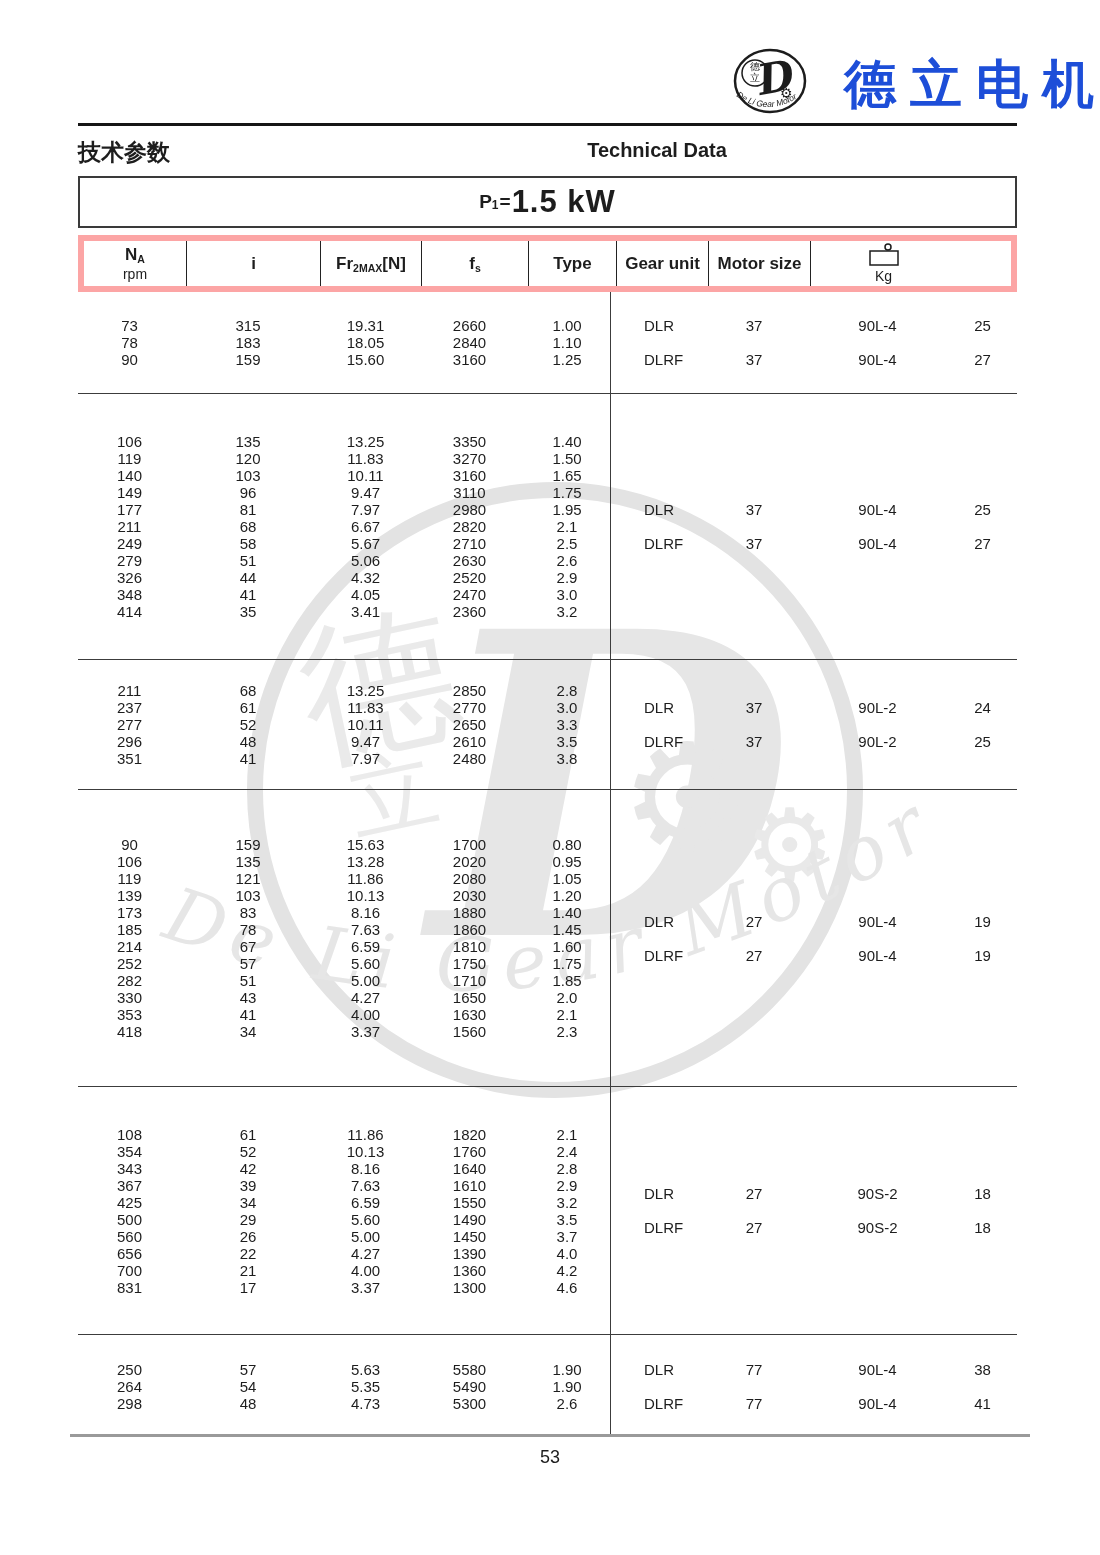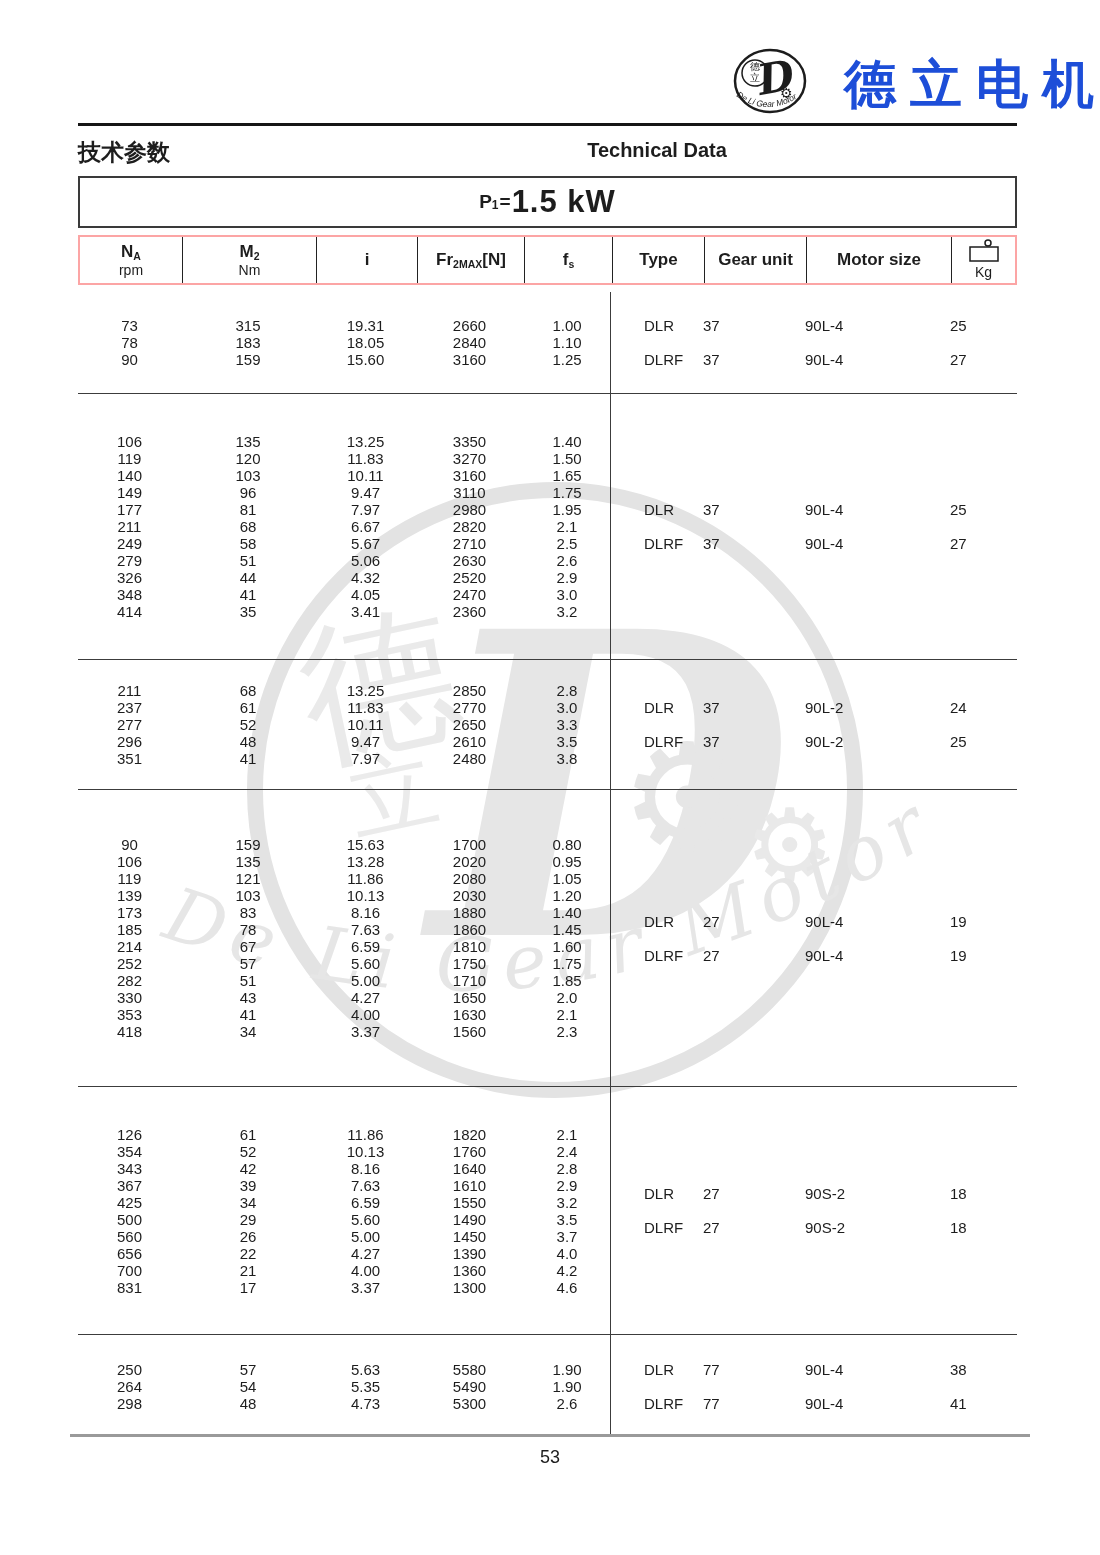--- a/index.html
+++ b/index.html
@@ -23,40 +23,40 @@
             font-size:20px;font-weight:bold;white-space:nowrap;}
 
   .power-box{top:176px;left:78px;width:939px;height:52px;border:2px solid #3a3a3a;
              box-sizing:border-box;display:flex;align-items:center;justify-content:center;}
   .p-sym{font-size:19px;font-weight:bold;}
   .p-sub{font-size:12px;font-weight:bold;position:relative;bottom:-3px;}
   .p-eq{font-size:19px;font-weight:bold;margin:0 1px 0 1px;}
   .p-val{font-size:31px;font-weight:bold;letter-spacing:1px;}
 
   
-  .thead{top:235px;left:78px;width:939px;height:50px;border:2px solid #fca5a5;box-sizing:border-box;
+  .thead{top:235px;left:78px;width:939px;height:57px;border:6px solid #fca5a5;box-sizing:border-box;
          display:grid;grid-template-columns:103px 134px 101px 107px 88px 92px 102px 145px auto;}
   .th{display:flex;flex-direction:column;align-items:center;justify-content:center;
       border-right:1.5px solid #222;box-sizing:border-box;line-height:1.15;}
   .th:last-child{border-right:none;}
   .th-main{font-size:17px;font-weight:bold;}
   .th-sub{font-size:10.5px;font-weight:bold;position:relative;bottom:-3px;}
   .th-unit{font-size:14px;font-weight:normal;margin-top:1px;}
 
   
   .tbody{top:292px;left:78px;width:939px;}
   .group{display:flex;box-sizing:border-box;}
   .group.sep{border-bottom:1.5px solid #3c3c3c;}
   .g-left{width:533px;border-right:1.5px solid #3c3c3c;box-sizing:border-box;
           display:flex;flex-direction:column;justify-content:center;padding:5px 0;}
   .d-row{display:grid;grid-template-columns:103px 134px 101px 107px 88px;}
   .d-cell{text-align:center;font-size:15px;}
   .g-right{flex:1;display:flex;flex-direction:column;justify-content:center;gap:17px;}
   .v-row{display:grid;grid-template-columns:92px 102px 145px 65px;font-size:15px;}
-  .v-cell{}
+  .v-cell{text-align:center;}
   .v-cell.type{text-align:left;padding-left:33px;}
 
   .footer-rule{top:1434px;left:70px;width:960px;height:3px;background:#9a9a9a;}
   .page-num{top:1447px;left:0;width:1100px;text-align:center;font-size:18px;}
 </style>
 </head>
 <body>
 
 <div class="page">
 
@@ -102,24 +102,20 @@
       <span class="p-eq">=</span>
       <span class="p-val">1.5 kW</span>
   </div>
 
   <div class="layer thead">
     <div class="th">
       <div><span class="th-main">N</span><span class="th-sub">A</span></div>
       <div class="th-unit">rpm</div>
     </div>
     <div class="th">
-      <div><span class="th-main">M</span><span class="th-sub">2</span></div>
-      <div class="th-unit">Nm</div>
-    </div>
-    <div class="th">
       <span class="th-main">i</span>
     </div>
     <div class="th">
       <div><span class="th-main">Fr</span><span class="th-sub">2MAX</span><span class="th-main">[N]</span></div>
     </div>
     <div class="th">
       <div><span class="th-main">f</span><span class="th-sub">s</span></div>
     </div>
     <div class="th">
       <span class="th-main">Type</span>
@@ -425,21 +421,21 @@
             <div class="v-cell type">DLRF</div>
             <div class="v-cell">27</div>
             <div class="v-cell">90L-4</div>
             <div class="v-cell">19</div>
           </div>
         </div>
       </div>
       <div class="group sep" style="height: 248px;">
         <div class="g-left">
           <div class="d-row">
-            <div class="d-cell">126</div>
+            <div class="d-cell">108</div>
             <div class="d-cell">61</div>
             <div class="d-cell">11.86</div>
             <div class="d-cell">1820</div>
             <div class="d-cell">2.1</div>
           </div>
           <div class="d-row">
             <div class="d-cell">354</div>
             <div class="d-cell">52</div>
             <div class="d-cell">10.13</div>
             <div class="d-cell">1760</div>

